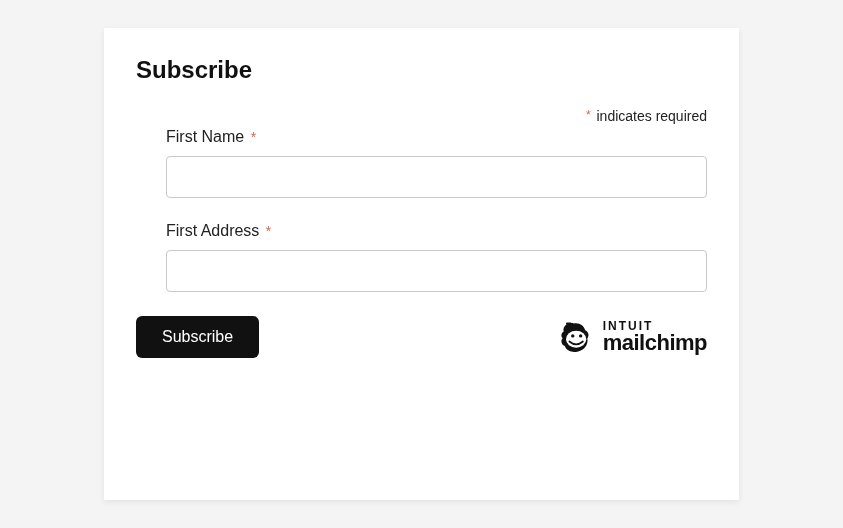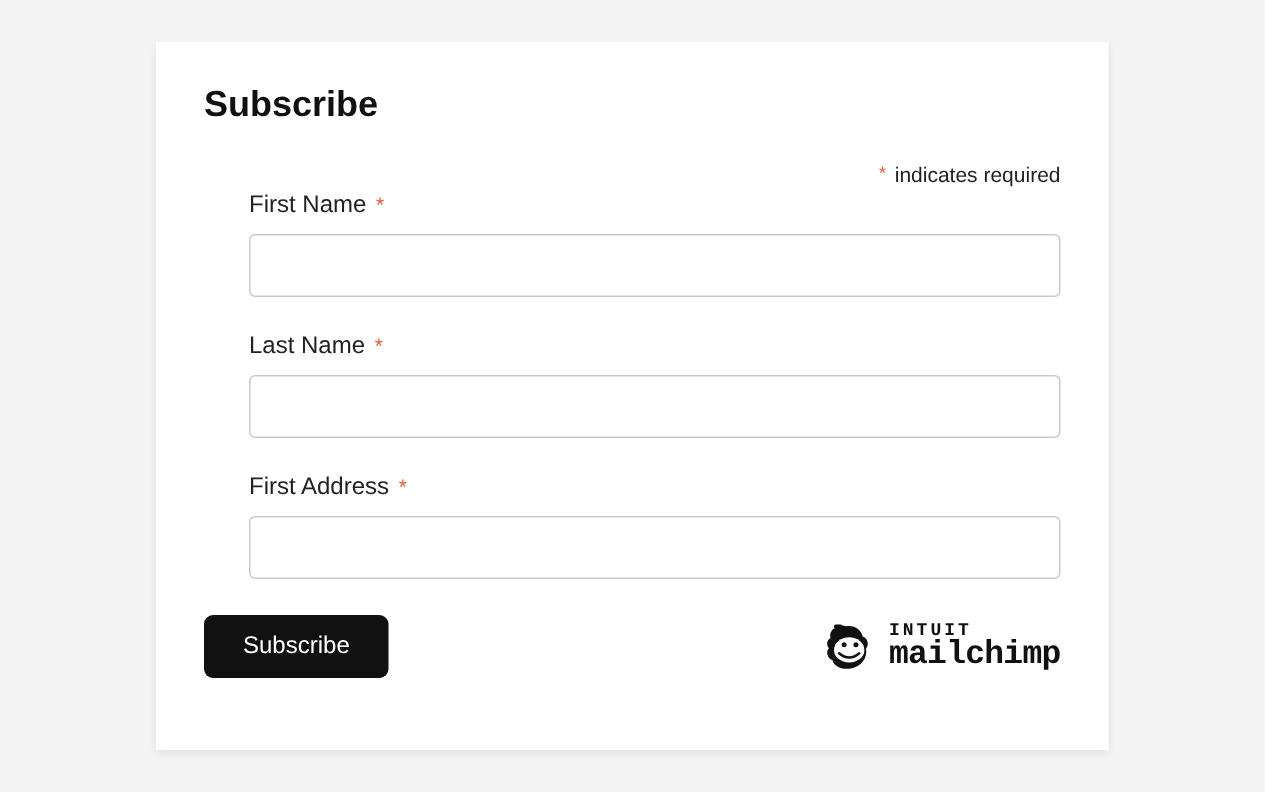--- a/index.html
+++ b/index.html
@@ -75,21 +75,20 @@
       border-radius: 6px;
       padding: 12px 26px;
       font-size: 16px;
       font-weight: 500;
       cursor: pointer;
     }
     .brand {
       display: flex;
       align-items: center;
       gap: 10px;
-      font-family: Liberation Mono, monospace;
     }
     .brand-text {
       display: flex;
       flex-direction: column;
       line-height: 1;
     }
     .brand-top {
       font-size: 12px;
       letter-spacing: 2px;
       font-weight: 700;
@@ -120,27 +119,20 @@
   </div>
 
   <div class="field-group">
     <label class="field-label">
       <span>First Name</span>
       <span class="asterisk">*</span>
     </label>
     <input type="text" class="text-input" value="" style="">
   </div>
 
-  <div class="field-group">
-    <label class="field-label">
-      <span>Last Name</span>
-      <span class="asterisk">*</span>
-    </label>
-    <input type="text" class="text-input" value="" style="">
-  </div>
 
   <div class="field-group">
     <label class="field-label">
       <span>First Address</span>
       <span class="asterisk">*</span>
     </label>
     <input type="email" class="text-input" value="" style="">
   </div>
 
   <div class="footer-row">

